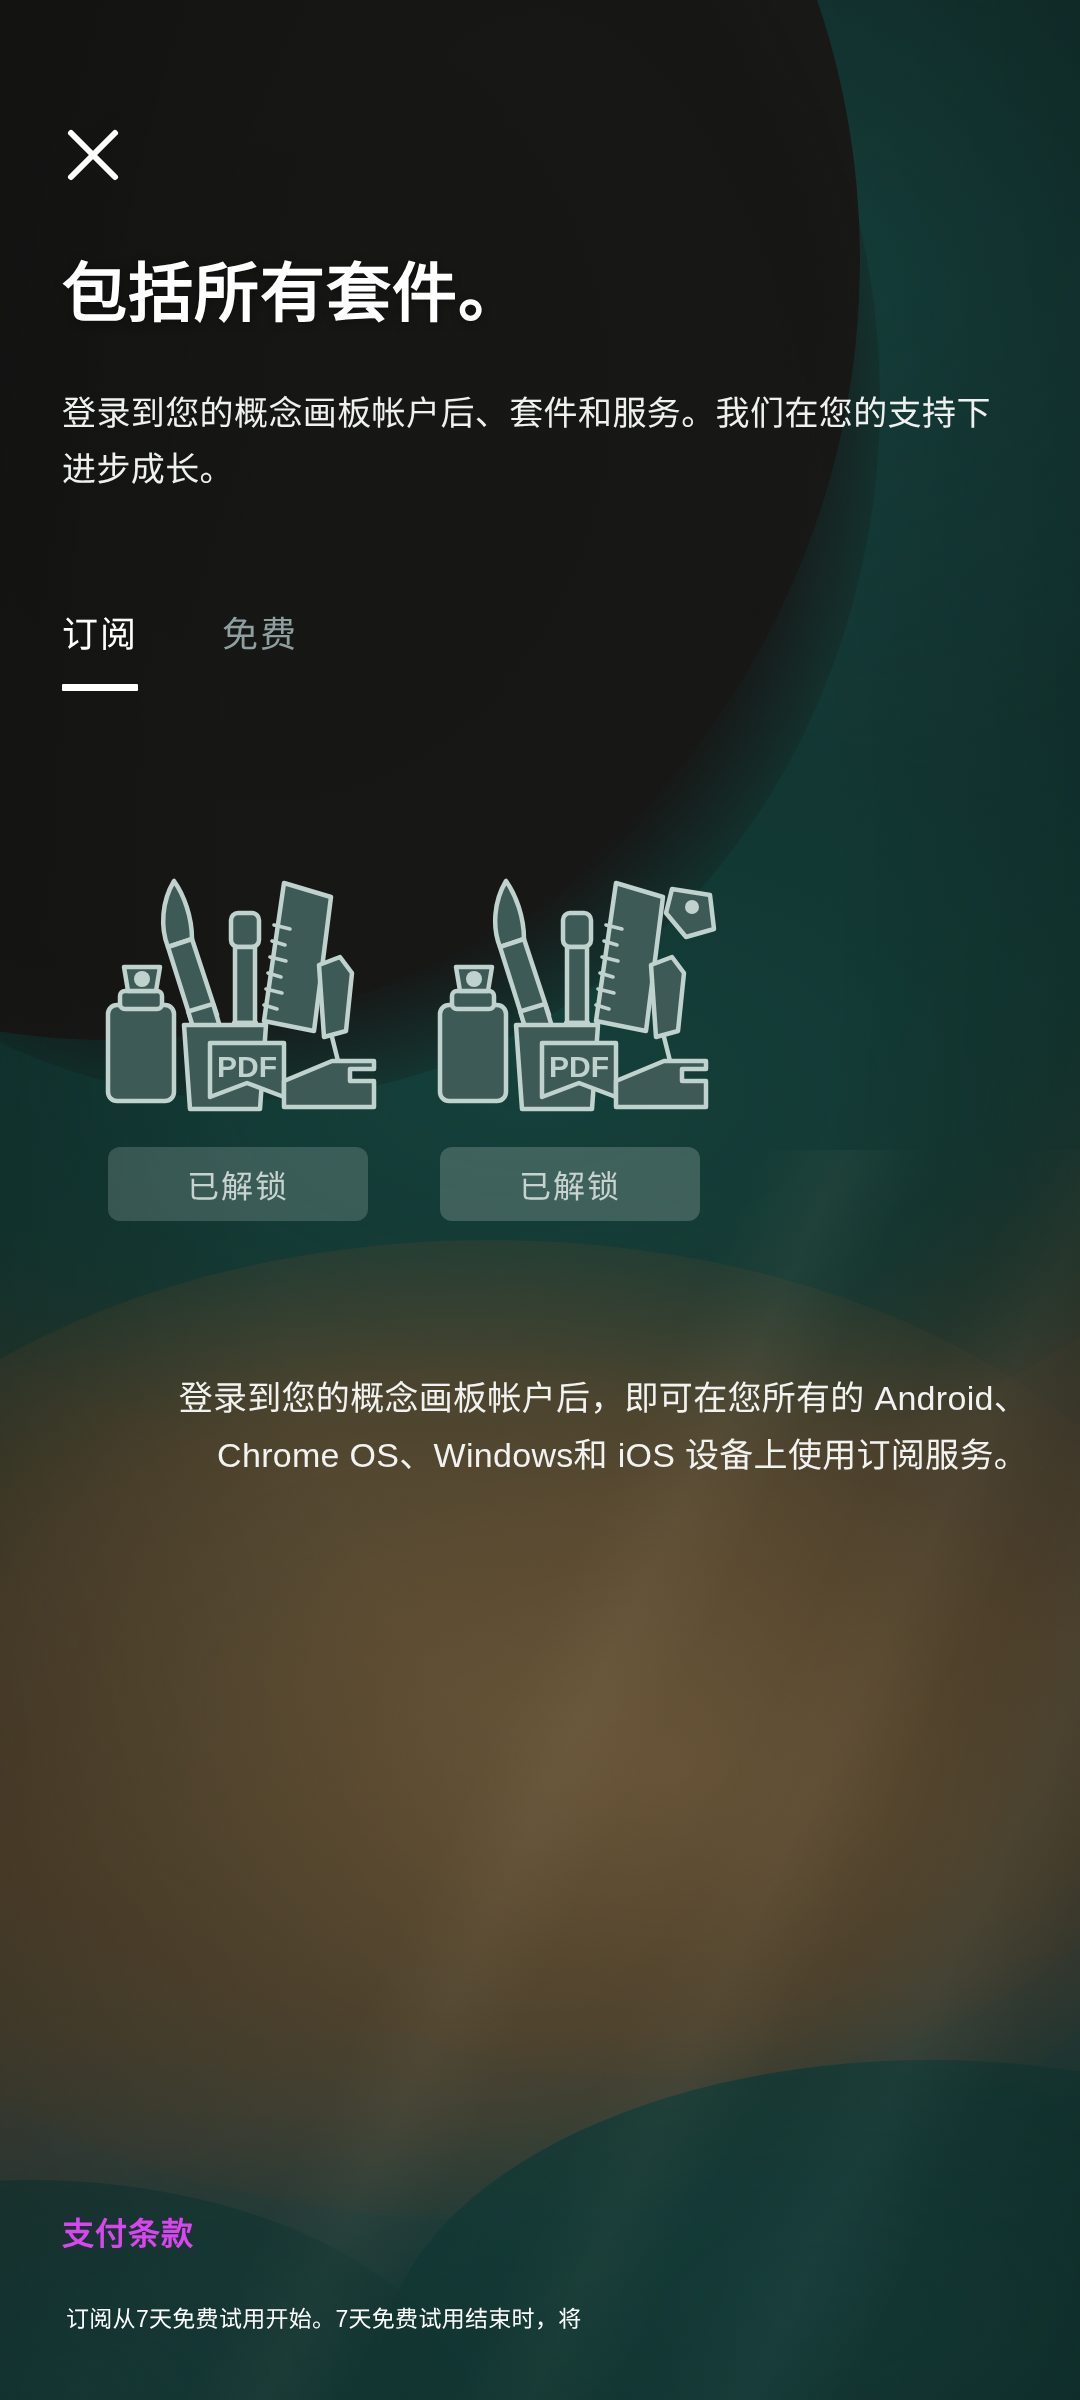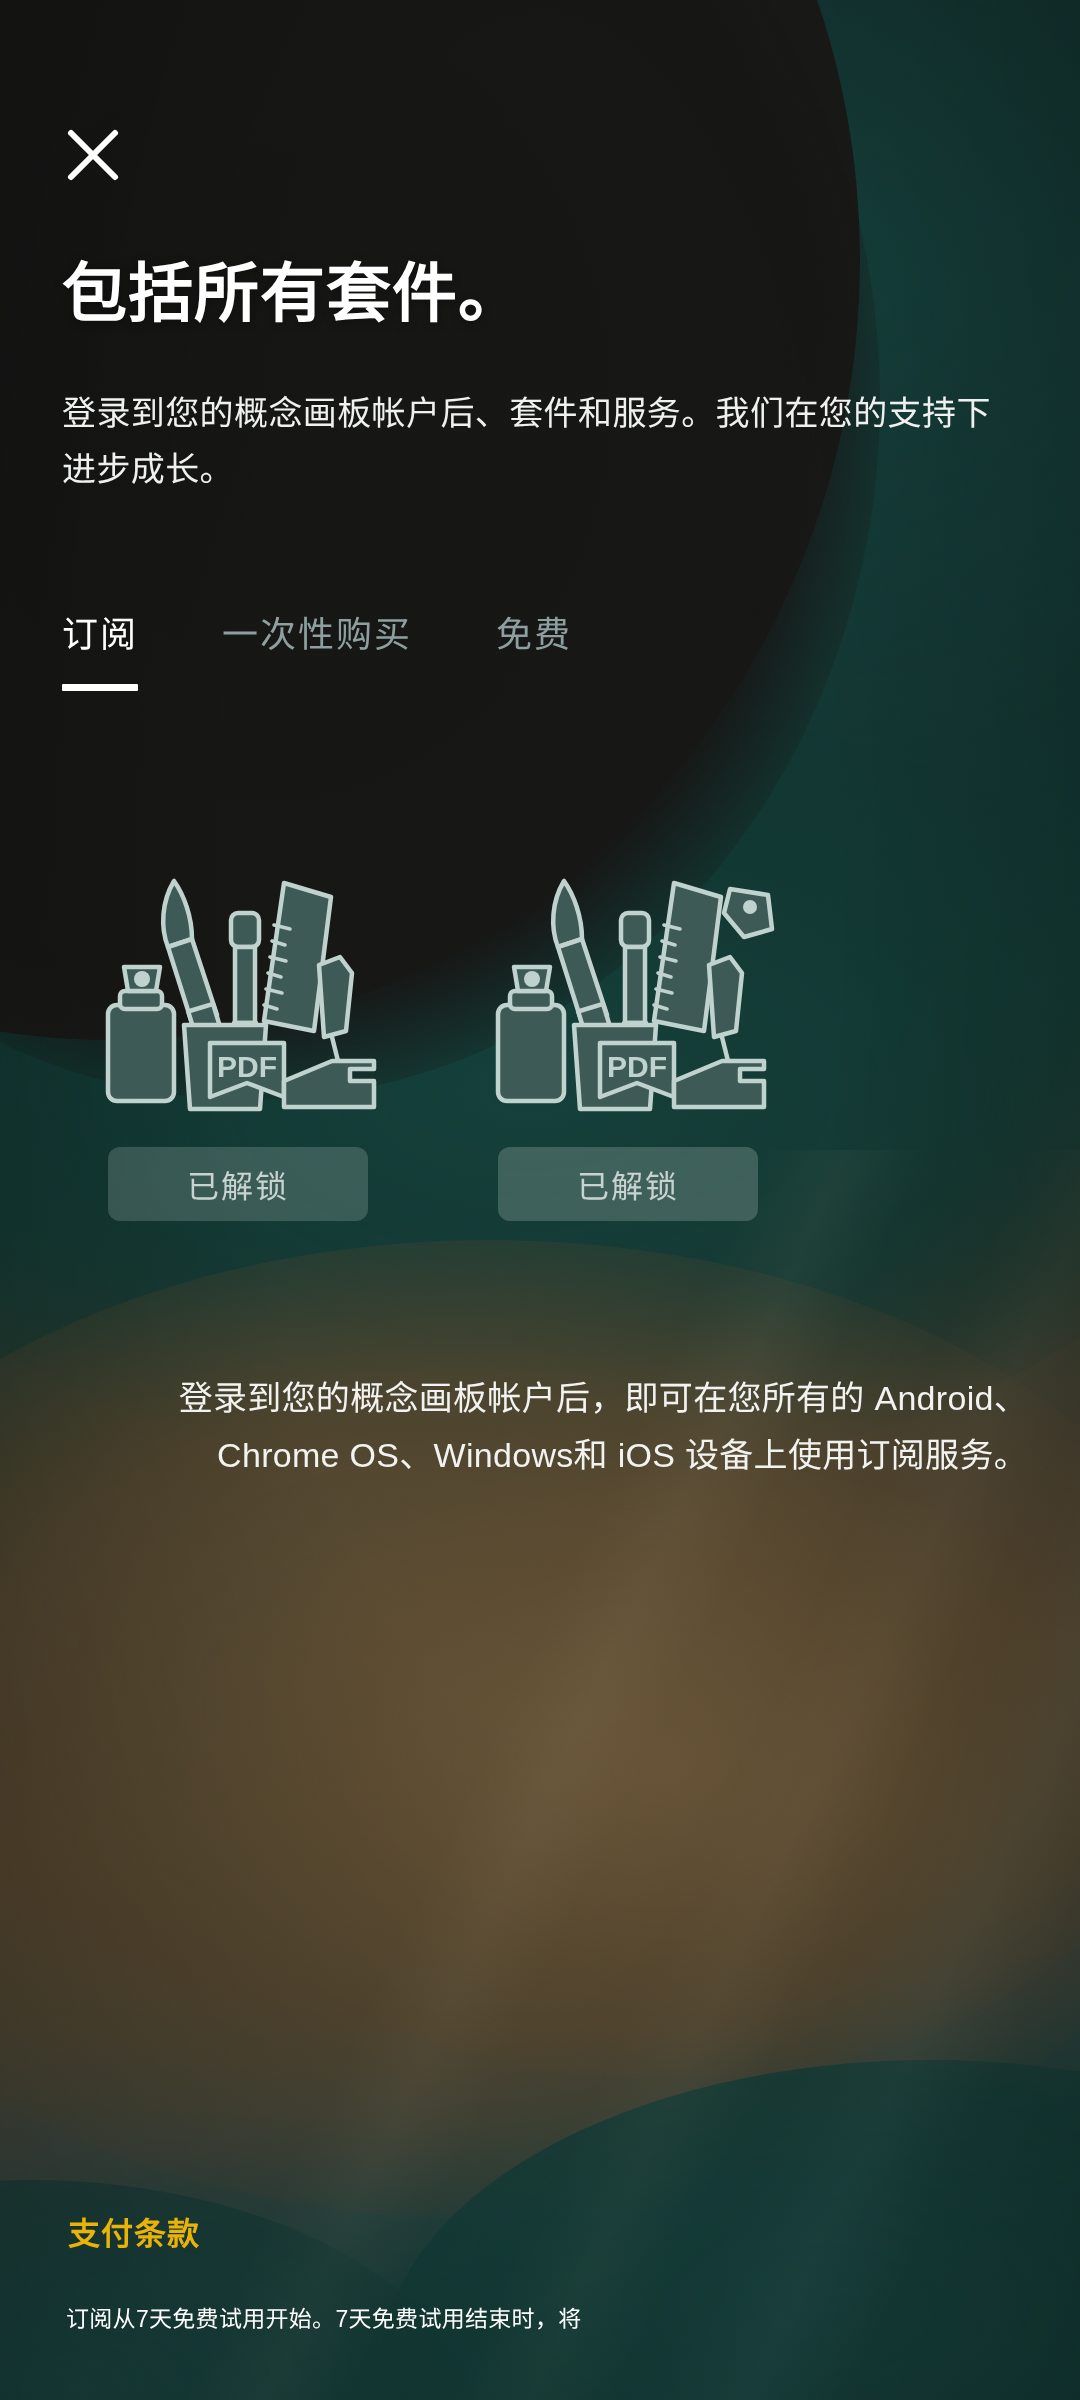--- a/index.html
+++ b/index.html
@@ -201,21 +201,21 @@
     background: #ffffff;
     border-radius: 1px;
   }
 
   
   .cards {
     position: absolute;
     left: 88px;
     top: 855px;
     display: flex;
-    gap: 90px;
+    gap: 32px;
   }
   .card {
     width: 300px;
     display: flex;
     flex-direction: column;
     align-items: center;
   }
   .card-art {
     width: 300px;
     height: 270px;
@@ -255,25 +255,25 @@
     margin: 0 0 54px 0;
     font-size: 34px;
     line-height: 1.68;
     color: #f2f3f0;
     letter-spacing: 0.3px;
   }
   .body-copy p.last { margin-bottom: 0; text-align: right; }
 
   .terms-title {
     position: absolute;
-    left: 68px;
+    left: 62px;
     top: 2208px;
     font-size: 32px;
     font-weight: 700;
-    color: #eab308;
+    color: #d946ef;
     letter-spacing: 1px;
   }
   .terms-body {
     position: absolute;
     left: 66px;
     top: 2300px;
     width: 966px;
     font-size: 23px;
     line-height: 1.68;
     color: #ffffff;
@@ -311,23 +311,20 @@
     </div>
 
     <h1 class="headline">包括所有套件。</h1>
 
     <p class="subhead">登录到您的概念画板帐户后、套件和服务。我们在您的支持下进步成长。</p>
 
     <div class="tabs">
       <button class="tab active">
         <span>订阅</span>
         <span class="tab-underline"></span>
-      </button>
-      <button class="tab">
-        <span>一次性购买</span>
       </button>
       <button class="tab">
         <span>免费</span>
       </button>
     </div>
 
     <div class="cards">
 
       <div class="card">
         <div class="card-art">

